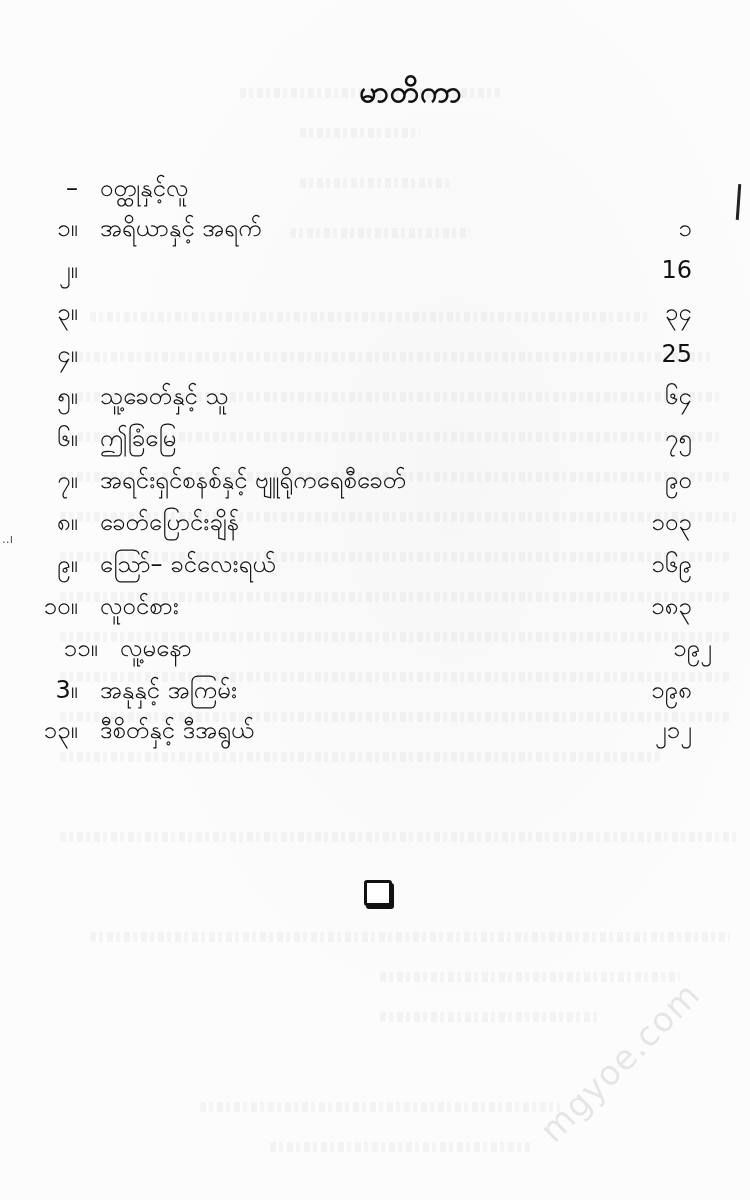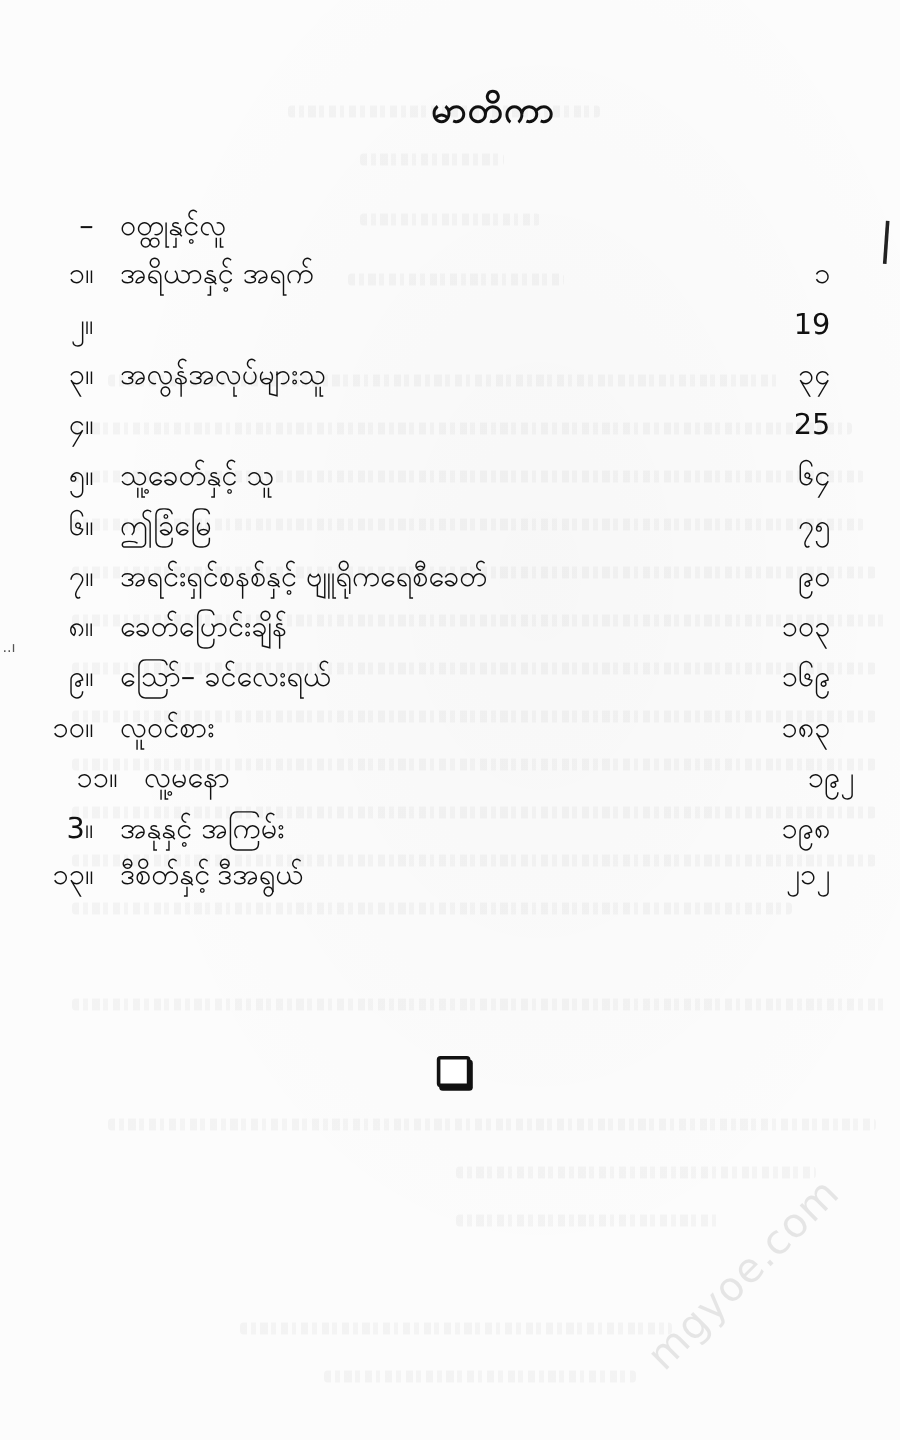--- a/index.html
+++ b/index.html
@@ -158,25 +158,24 @@
       <span class="toc-title">ဝတ္ထုနှင့်လူ</span>
       <span class="toc-page"></span>
     </div>
     <div class="toc-row" style="top:40px;">
       <span class="toc-num">၁။</span>
       <span class="toc-title">အရိယာနှင့် အရက်</span>
       <span class="toc-page">၁</span>
     </div>
     <div class="toc-row" style="top:82px;">
       <span class="toc-num">၂။</span>
-      <span class="toc-page">19</span>
+      <span class="toc-page">16</span>
     </div>
     <div class="toc-row" style="top:124px;">
       <span class="toc-num">၃။</span>
-      <span class="toc-title">အလွန်အလုပ်များသူ</span>
       <span class="toc-page">၃၄</span>
     </div>
     <div class="toc-row" style="top:166px;">
       <span class="toc-num">၄။</span>
       <span class="toc-page">25</span>
     </div>
     <div class="toc-row" style="top:208px;">
       <span class="toc-num">၅။</span>
       <span class="toc-title">သူ့ခေတ်နှင့် သူ</span>
       <span class="toc-page">၆၄</span>
@@ -209,21 +208,21 @@
     <div class="toc-row" style="top:460px;margin-left:20px;">
       <span class="toc-num">၁၁။</span>
       <span class="toc-title">လူ့မနော</span>
       <span class="toc-page">၁၉၂</span>
     </div>
     <div class="toc-row" style="top:502px;">
       <span class="toc-num">3။</span>
       <span class="toc-title">အနုနှင့် အကြမ်း</span>
       <span class="toc-page">၁၉၈</span>
     </div>
-    <div class="toc-row" style="top:542px;font-family:Liberation Serif, serif;">
+    <div class="toc-row" style="top:542px;">
       <span class="toc-num">၁၃။</span>
       <span class="toc-title">ဒီစိတ်နှင့် ဒီအရွယ်</span>
       <span class="toc-page">၂၁၂</span>
     </div>
   </div>
 
   <div class="margin-mark"></div>
   <div class="stray-dots">..ı</div>
 
   <div class="end-mark"></div>

